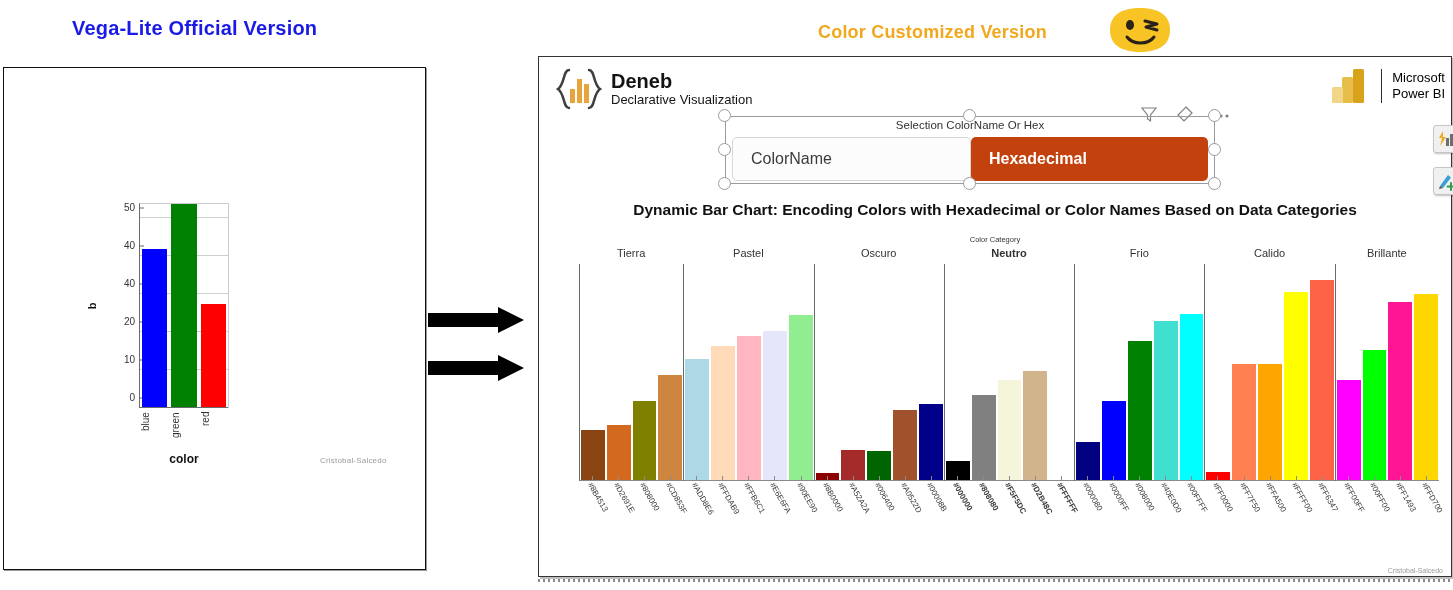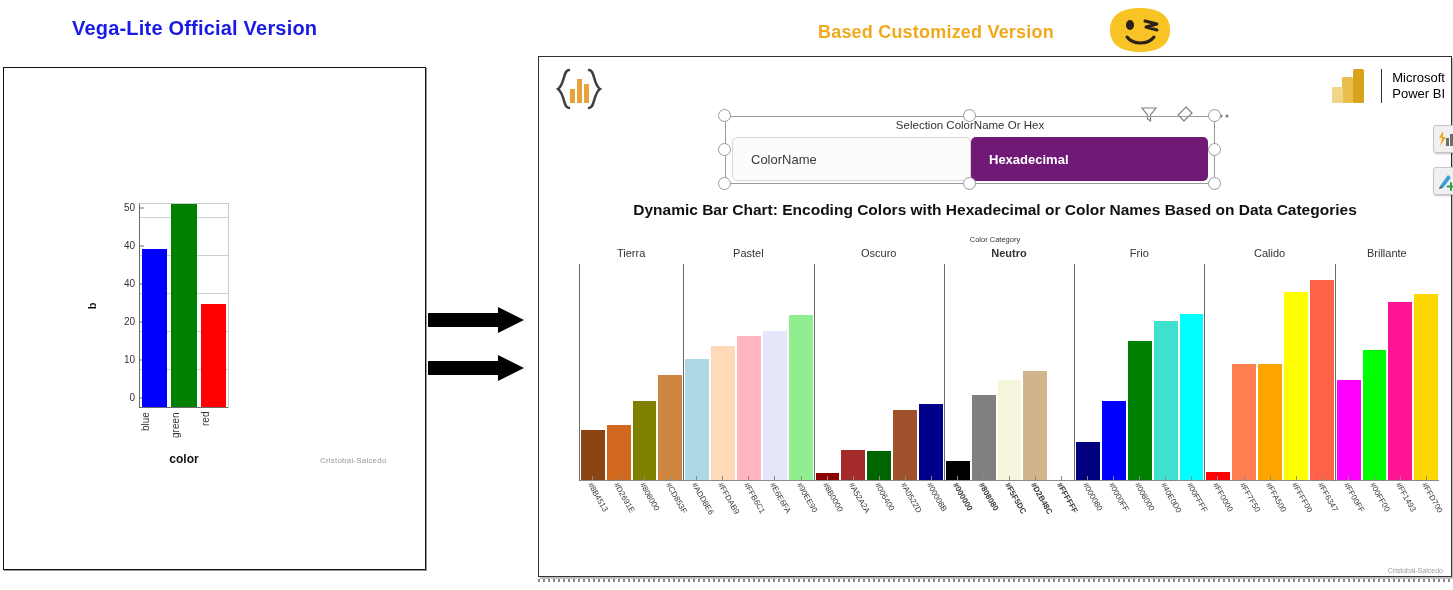--- a/index.html
+++ b/index.html
@@ -132,25 +132,25 @@
   
   .slicer-wrap { position: absolute; left: 186px; top: 59px; width: 490px; height: 68px; }
   .slicer-frame { position: absolute; inset: 0; border: 1px solid #9a9a9a; }
   .slicer-title {
     position: absolute; left: 0; right: 0; top: 3px;
     text-align: center; font-size: 11.5px; color: #333;
   }
   .slicer-tiles { position: absolute; left: 7px; right: 7px; top: 21px; bottom: 3px; display: flex; }
   .slicer-tile {
     flex: 1; display: flex; align-items: center;
-    font-size: 13px; padding-left: 18px;
+    font-size: 16px; padding-left: 18px;
     border-radius: 5px;
   }
   .slicer-tile.unselected { background: #fcfcfc; border: 1px solid #d7d7d7; color: #3b3b3b; }
-  .slicer-tile.selected { background: #701a75; color: #ffffff; font-weight: bold; }
+  .slicer-tile.selected { background: #c2410c; color: #ffffff; font-weight: bold; }
   .handle {
     position: absolute; width: 13px; height: 13px; border-radius: 50%;
     background: #fff; border: 1px solid #9a9a9a;
   }
 
   
   .chart-title {
     position: absolute; left: 0; right: 0; top: 144px;
     text-align: center; font-size: 15.5px; font-weight: bold; color: #111;
   }
@@ -189,21 +189,21 @@
   }
   .watermark-right {
     position: absolute; right: 8px; bottom: 2px;
     font-size: 7px; color: #9a9a9a;
   }
 </style>
 </head>
 <body>
 
 <div class="heading-left">Vega-Lite Official Version</div>
-<div class="heading-right">Based Customized Version</div>
+<div class="heading-right">Color Customized Version</div>
 <svg class="wink-emoji" viewBox="0 0 70 48">
   <path d="M5 24 C5 8 18 2 35 2 C52 2 65 8 65 24 C65 40 52 46 35 46 C18 46 5 40 5 24 Z" fill="#F7C325"></path>
   <ellipse cx="25" cy="19" rx="4" ry="5" fill="#2a2118"></ellipse>
   <path d="M40 15 L52 18 L41 21 L52 24" stroke="#2a2118" stroke-width="3" fill="none" stroke-linecap="round" stroke-linejoin="round"></path>
   <path d="M22 31 C28 39 43 39 49 31" stroke="#2a2118" stroke-width="3" fill="none" stroke-linecap="round"></path>
 </svg>
 
 <div class="left-panel">
   <div class="vl-chart">
     <div class="vl-ylabel">b</div>
@@ -248,20 +248,24 @@
 <div class="right-panel">
 
   <div class="deneb-logo">
     <svg class="deneb-mark" viewBox="0 0 52 44">
       <path d="M16 3 C10 3 12 17 5 22 C12 27 10 41 16 41" stroke="#3f3f3f" stroke-width="2.5" fill="none" stroke-linecap="round"></path>
       <path d="M36 3 C42 3 40 17 47 22 C40 27 42 41 36 41" stroke="#3f3f3f" stroke-width="2.5" fill="none" stroke-linecap="round"></path>
       <rect x="17" y="22" width="5" height="14" fill="#E8A33D"></rect>
       <rect x="24" y="12" width="5" height="24" fill="#E8A33D"></rect>
       <rect x="31" y="17" width="5" height="19" fill="#E8A33D"></rect>
     </svg>
+    <div class="deneb-text">
+      <div class="deneb-title">Deneb</div>
+      <div class="deneb-sub">Declarative Visualization</div>
+    </div>
   </div>
 
   <div class="pbi-logo">
     <svg class="pbi-mark" viewBox="0 0 44 42">
       <rect x="26" y="4" width="11" height="34" rx="1.5" fill="#D9A21B"></rect>
       <rect x="15" y="12" width="11" height="26" rx="1.5" fill="#E8BE4A"></rect>
       <rect x="5" y="22" width="11" height="16" rx="1.5" fill="#F2D688"></rect>
     </svg>
     <div class="pbi-divider"></div>
     <div class="pbi-name">

